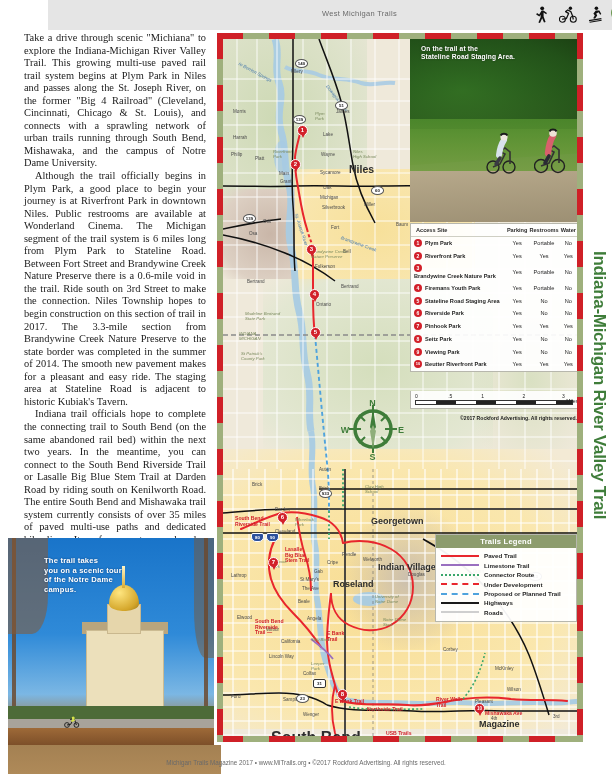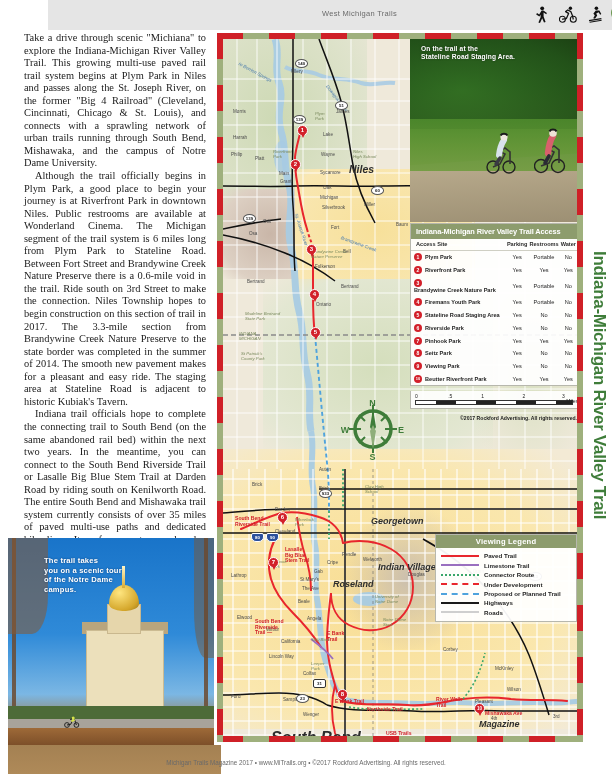--- a/index.html
+++ b/index.html
@@ -148,21 +148,21 @@
   #river { position: absolute; left: 0; top: 0; }
 
   
   #roads { position: absolute; left: 0; top: 0; }
 
   
   #trails { position: absolute; left: 0; top: 0; }
 
   .city-label {
     position: absolute; font-family: "Liberation Sans", sans-serif;
-    font-weight: bold; color: #2d2d2d; white-space: nowrap; font-style: italic;
+    font-weight: bold; color: #2d2d2d; white-space: nowrap;
   }
   .street-label {
     position: absolute; font-family: "Liberation Sans", sans-serif;
     font-size: 4.6px; color: #4a4a4a; white-space: nowrap;
   }
   .water-label {
     position: absolute; font-size: 4.6px; color: #4f7fae;
     font-style: italic; white-space: nowrap;
     font-family: "Liberation Sans", sans-serif;
   }
@@ -710,21 +710,20 @@
         <path d="M15 29 L11 36" stroke="#2a2a34" stroke-width="3.6" stroke-linecap="round"></path>
       </svg>
     </div>
     <div id="map-photo-caption">
       <span>On the trail at the</span><br>
       <span>Stateline Road Staging Area.</span>
     </div>
   </div>
 
   <div id="access-table">
-    <div id="access-header">Indiana-Michigan River Valley Trail Access</div>
     <table>
       <thead>
         <tr>
           <th class="site-col">Access Site</th>
           <th>Parking</th>
           <th>Restrooms</th>
           <th>Water</th>
         </tr>
       </thead>
       <tbody id="access-rows">
@@ -799,21 +798,21 @@
         <span style="left: 42%;">1</span>
         <span style="left: 68%;">2</span>
         <span style="left: 93%;">3</span>
       </div>
     <div id="scale-bar"></div>
     <div id="scale-unit">Miles</div>
   </div>
   <div id="map-credit">©2017 Rockford Advertising. All rights reserved.</div>
 
   <div id="trails-legend">
-    <div id="legend-header">Viewing Legend</div>
+    <div id="legend-header">Trails Legend</div>
     <div id="legend-body">
         <div class="legend-row">
           <div class="legend-swatch" style="border-top: 2px solid rgb(232, 38, 45);"></div>
           <div class="legend-text">Paved Trail</div>
         </div>
         <div class="legend-row">
           <div class="legend-swatch" style="border-top: 2px solid rgb(154, 111, 191);"></div>
           <div class="legend-text">Limestone Trail</div>
         </div>
         <div class="legend-row">

